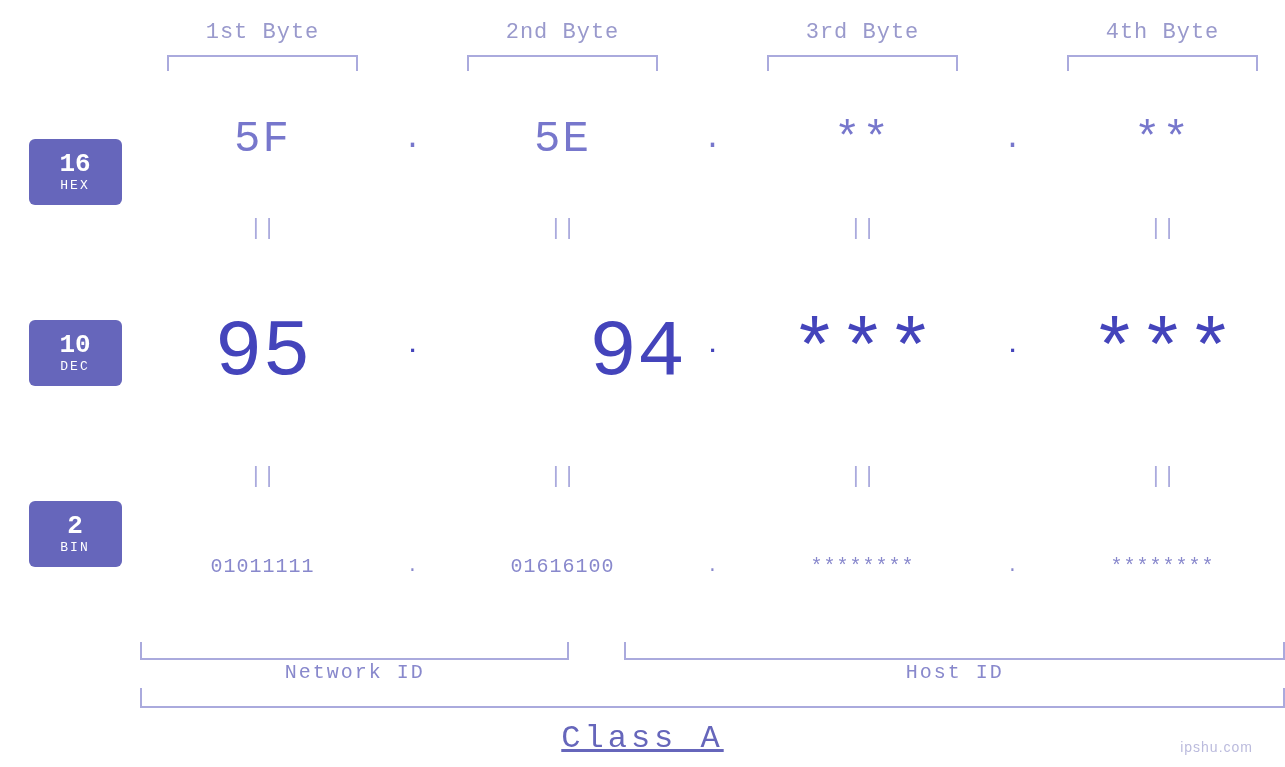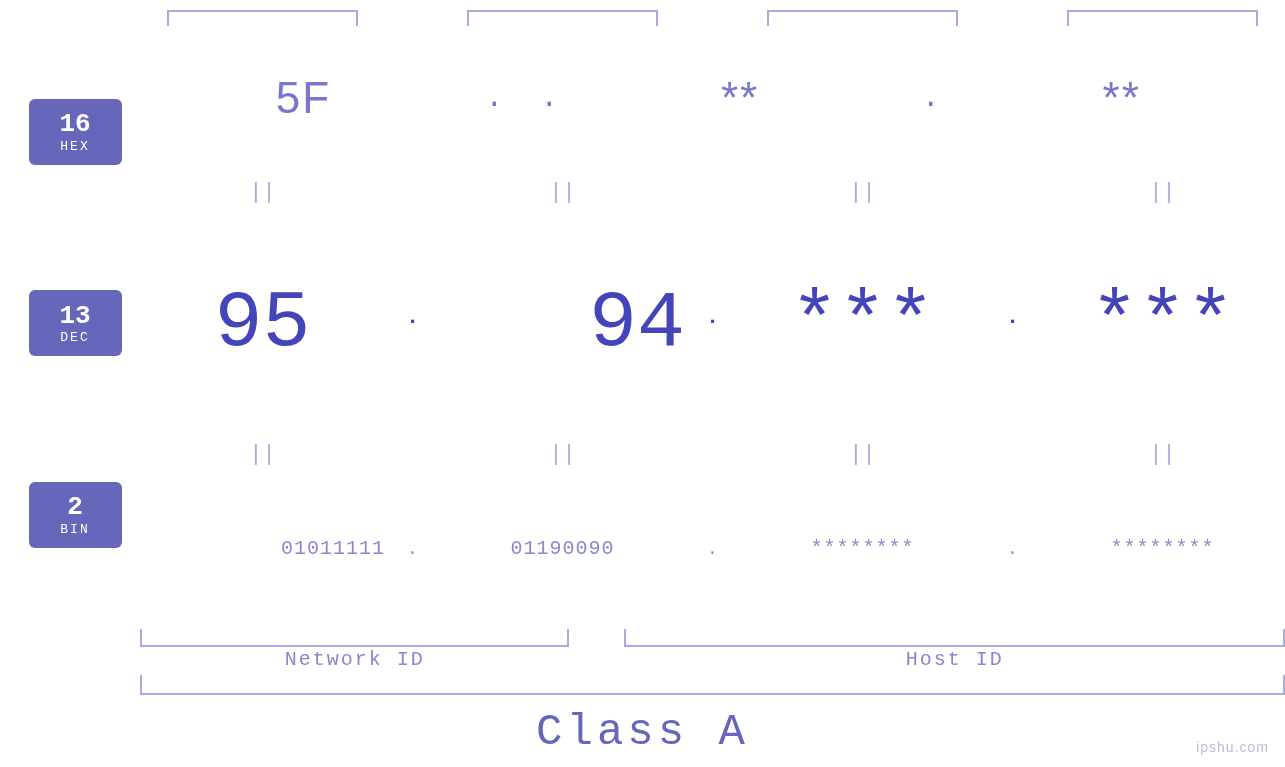--- a/index.html
+++ b/index.html
@@ -58,21 +58,21 @@
     }
 
     .base-name {
       font-size: 13px;
       letter-spacing: 2px;
     }
 
     .hex-val {
       font-size: 44px;
       color: #7777cc;
-      font-family: Liberation Sans, sans-serif;
+      font-family: Liberation Mono, monospace;
       letter-spacing: 2px;
     }
 
     .dec-val {
       font-size: 80px;
       color: #4444bb;
       font-weight: normal;
       font-family: 'Courier New', Courier, monospace;
     }
 
@@ -87,42 +87,52 @@
       font-size: 22px;
       color: #aaaadd;
       font-family: 'Courier New', Courier, monospace;
     }
 
     .dot-hex { color: #7777cc; font-size: 30px; }
     .dot-bin { color: #8888cc; font-size: 20px; }
 
     .class-label {
       color: #6666bb;
-      font-size: 44px;
+      font-size: 32px;
       font-family: 'Courier New', Courier, monospace;
       letter-spacing: 4px;
+      text-decoration: underline;
     }
 
     
     .watermark {
       position: absolute;
       bottom: 12px;
-      right: 16px;
+      right: 32px;
       color: #bbbbdd;
       font-size: 14px;
       font-family: Arial, sans-serif;
       letter-spacing: 1px;
     }
 
   </style>
 </head>
 <body>
 
 <div class="main-container">
 
+  <div class="byte-headers">
+    <div class="byte-label">1st Byte</div>
+    <div style="width:55px"></div>
+    <div class="byte-label">2nd Byte</div>
+    <div style="width:55px"></div>
+    <div class="byte-label">3rd Byte</div>
+    <div style="width:55px"></div>
+    <div class="byte-label">4th Byte</div>
+  </div>
 
   <div style="display:flex; margin-left:140px; margin-top:10px; margin-bottom:0;">
     <div style="flex:1; display:flex; justify-content:center;">
       <div style="width:78%; height:16px; border:2px solid #aaaadd; border-bottom:none;"></div>
     </div>
     <div style="width:55px;"></div>
     <div style="flex:1; display:flex; justify-content:center;">
       <div style="width:78%; height:16px; border:2px solid #aaaadd; border-bottom:none;"></div>
     </div>
     <div style="width:55px;"></div>
@@ -136,38 +146,41 @@
   </div>
 
   <div style="display:flex; flex:1; position:relative; margin-top:0;">
 
     <div style="width:140px; display:flex; flex-direction:column; justify-content:space-around; align-items:center; padding:10px 0 10px 10px;">
       <div class="base-badge">
         <span class="base-number">16</span>
         <span class="base-name">HEX</span>
       </div>
       <div class="base-badge">
-        <span class="base-number">13</span>
+        <span class="base-number">10</span>
         <span class="base-name">DEC</span>
       </div>
       <div class="base-badge">
         <span class="base-number">2</span>
         <span class="base-name">BIN</span>
       </div>
     </div>
 
     <div style="flex:1; display:flex; flex-direction:column;">
 
       <div style="display:flex; flex:1; align-items:center;">
         <div style="flex:1; display:flex; justify-content:center;">
           <span class="hex-val">5F</span>
         </div>
         <div style="width:55px; display:flex; justify-content:center;">
           <span class="dot-hex">.</span>
         </div>
+        <div style="flex:1; display:flex; justify-content:center;">
+          <span class="hex-val">5E</span>
+        </div>
         <div style="width:55px; display:flex; justify-content:center;">
           <span class="dot-hex">.</span>
         </div>
         <div style="flex:1; display:flex; justify-content:center;">
           <span class="hex-val">**</span>
         </div>
         <div style="width:55px; display:flex; justify-content:center;">
           <span class="dot-hex">.</span>
         </div>
         <div style="flex:1; display:flex; justify-content:center;">
@@ -229,28 +242,28 @@
         <div style="flex:1; display:flex; justify-content:center;">
           <span class="eq-sign">||</span>
         </div>
         <div style="width:55px;"></div>
         <div style="flex:1; display:flex; justify-content:center;">
           <span class="eq-sign">||</span>
         </div>
       </div>
 
       <div style="display:flex; flex:1; align-items:center;">
-        <div style="flex:1; display:flex; justify-content:flex-end;">
+        <div style="flex:1; display:flex; justify-content:center;">
           <span class="bin-val">01011111</span>
         </div>
         <div style="width:55px; display:flex; justify-content:center;">
           <span class="dot-bin" style="color:#8888cc; font-size:18px;">.</span>
         </div>
         <div style="flex:1; display:flex; justify-content:center;">
-          <span class="bin-val">01190090</span>
+          <span class="bin-val">01616100</span>
         </div>
         <div style="width:55px; display:flex; justify-content:center;">
           <span class="dot-bin" style="color:#8888cc; font-size:18px;">.</span>
         </div>
         <div style="flex:1; display:flex; justify-content:center;">
           <span class="bin-val">********</span>
         </div>
         <div style="width:55px; display:flex; justify-content:center;">
           <span class="dot-bin" style="color:#8888cc; font-size:18px;">.</span>
         </div>

